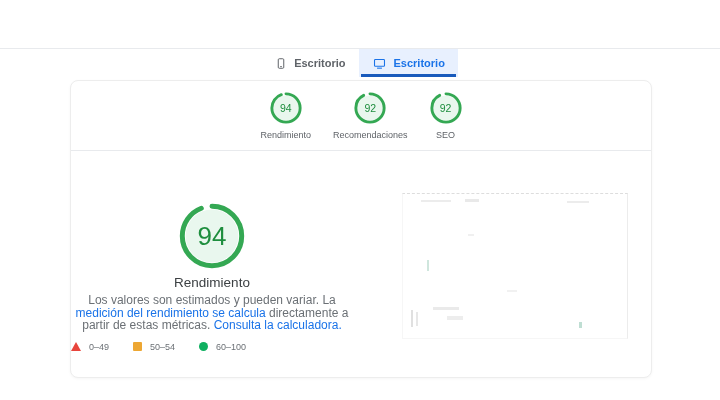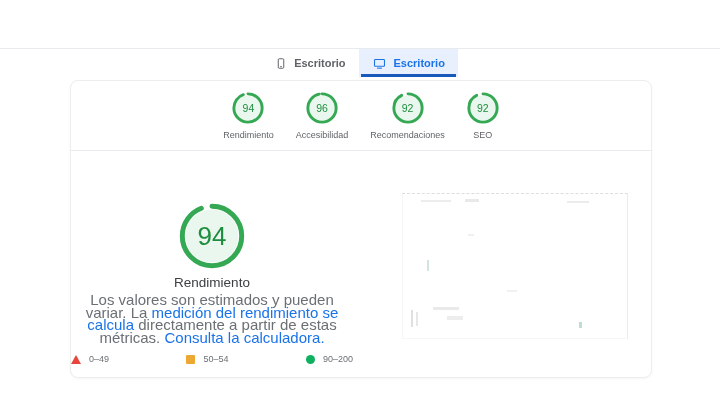--- a/index.html
+++ b/index.html
@@ -36,23 +36,23 @@
   .gauge-lg .g-arc{stroke-width:9;}
   .g-num{position:absolute;inset:0;display:flex;align-items:center;justify-content:center;color:var(--number-green);}
   .g-num-sm{font-size:10.5px;}
   .g-num-lg{font-size:26px;}
 
   
   .main{position:relative;height:224px;}
   .perf-col{position:absolute;left:0;top:0;width:282px;text-align:center;}
   .big-gauge{margin:52px auto 0;}
   .perf-label{margin-top:6px;font-size:13.5px;color:#3c4043;}
-  .desc{margin:4px auto 0;width:274px;font-size:15px;line-height:12.5px;color:var(--text-gray);}
+  .desc{margin:4px auto 0;width:274px;font-size:12px;line-height:12.5px;color:var(--text-gray);}
   .desc a{color:var(--accent-blue);text-decoration:none;cursor:pointer;}
-  .legend{margin-top:10px;display:flex;justify-content:space-between;align-items:center;gap:24px;}
+  .legend{margin-top:10px;display:flex;justify-content:flex-start;align-items:center;gap:24px;}
   .legend-item{display:flex;align-items:center;gap:8px;font-size:9px;color:var(--text-gray);}
   .shape-triangle{width:0;height:0;border-left:5px solid transparent;border-right:5px solid transparent;border-bottom:9px solid #c00;}
   .shape-square{width:9px;height:9px;border-radius:1px;}
   .shape-circle{width:9px;height:9px;border-radius:50%;}
 
   
   .thumb{position:absolute;left:331px;top:42px;width:224px;height:144px;background:#fff;
          border:1px solid #f6f6f6;border-top:1px dashed #ddd;border-right-color:#ececec;}
   .thumb .mk{position:absolute;}
 </style>
@@ -91,30 +91,20 @@
     <span class="gauge gauge-sm">
       <svg class="gauge-svg" viewBox="0 0 120 120">
         <circle class="g-fill" cx="60" cy="60" r="47"></circle>
         <circle class="g-arc" cx="60" cy="60" r="53" stroke-dasharray="313.028292003687 333.0088212805181"></circle>
       </svg>
       <span class="g-num g-num-sm">94</span>
     </span>
     <span class="sum-label">Rendimiento</span>
   </a>
 
-  <a class="sum-gauge">
-    <span class="gauge gauge-sm">
-      <svg class="gauge-svg" viewBox="0 0 120 120">
-        <circle class="g-fill" cx="60" cy="60" r="47"></circle>
-        <circle class="g-arc" cx="60" cy="60" r="53" stroke-dasharray="319.68846842929736 333.0088212805181"></circle>
-      </svg>
-      <span class="g-num g-num-sm">96</span>
-    </span>
-    <span class="sum-label">Accesibilidad</span>
-  </a>
 
   <a class="sum-gauge">
     <span class="gauge gauge-sm">
       <svg class="gauge-svg" viewBox="0 0 120 120">
         <circle class="g-fill" cx="60" cy="60" r="47"></circle>
         <circle class="g-arc" cx="60" cy="60" r="53" stroke-dasharray="306.36811557807664 333.0088212805181"></circle>
       </svg>
       <span class="g-num g-num-sm">92</span>
     </span>
     <span class="sum-label">Recomendaciones</span>
@@ -149,21 +139,21 @@
     <span class="range">0–49</span>
   </span>
 
   <span class="legend-item">
     <span class="shape shape-square" style="background: rgb(237, 167, 51);"></span>
     <span class="range">50–54</span>
   </span>
 
   <span class="legend-item">
     <span class="shape shape-circle" style="background: rgb(15, 176, 96);"></span>
-    <span class="range">90–200</span>
+    <span class="range">60–100</span>
   </span>
 </div>
       </div>
 
       <div class="thumb">
         <div class="mk" style="left:18px;top:6px;width:30px;height:2px;background:#ececec"></div>
         <div class="mk" style="left:62px;top:5px;width:14px;height:3px;background:#e9e9e9"></div>
         <div class="mk" style="left:164px;top:7px;width:22px;height:2px;background:#ececec"></div>
         <div class="mk" style="left:65px;top:40px;width:6px;height:2px;background:#f0f0f0"></div>
         <div class="mk" style="left:24px;top:66px;width:2px;height:11px;background:#cfe6dd"></div>

